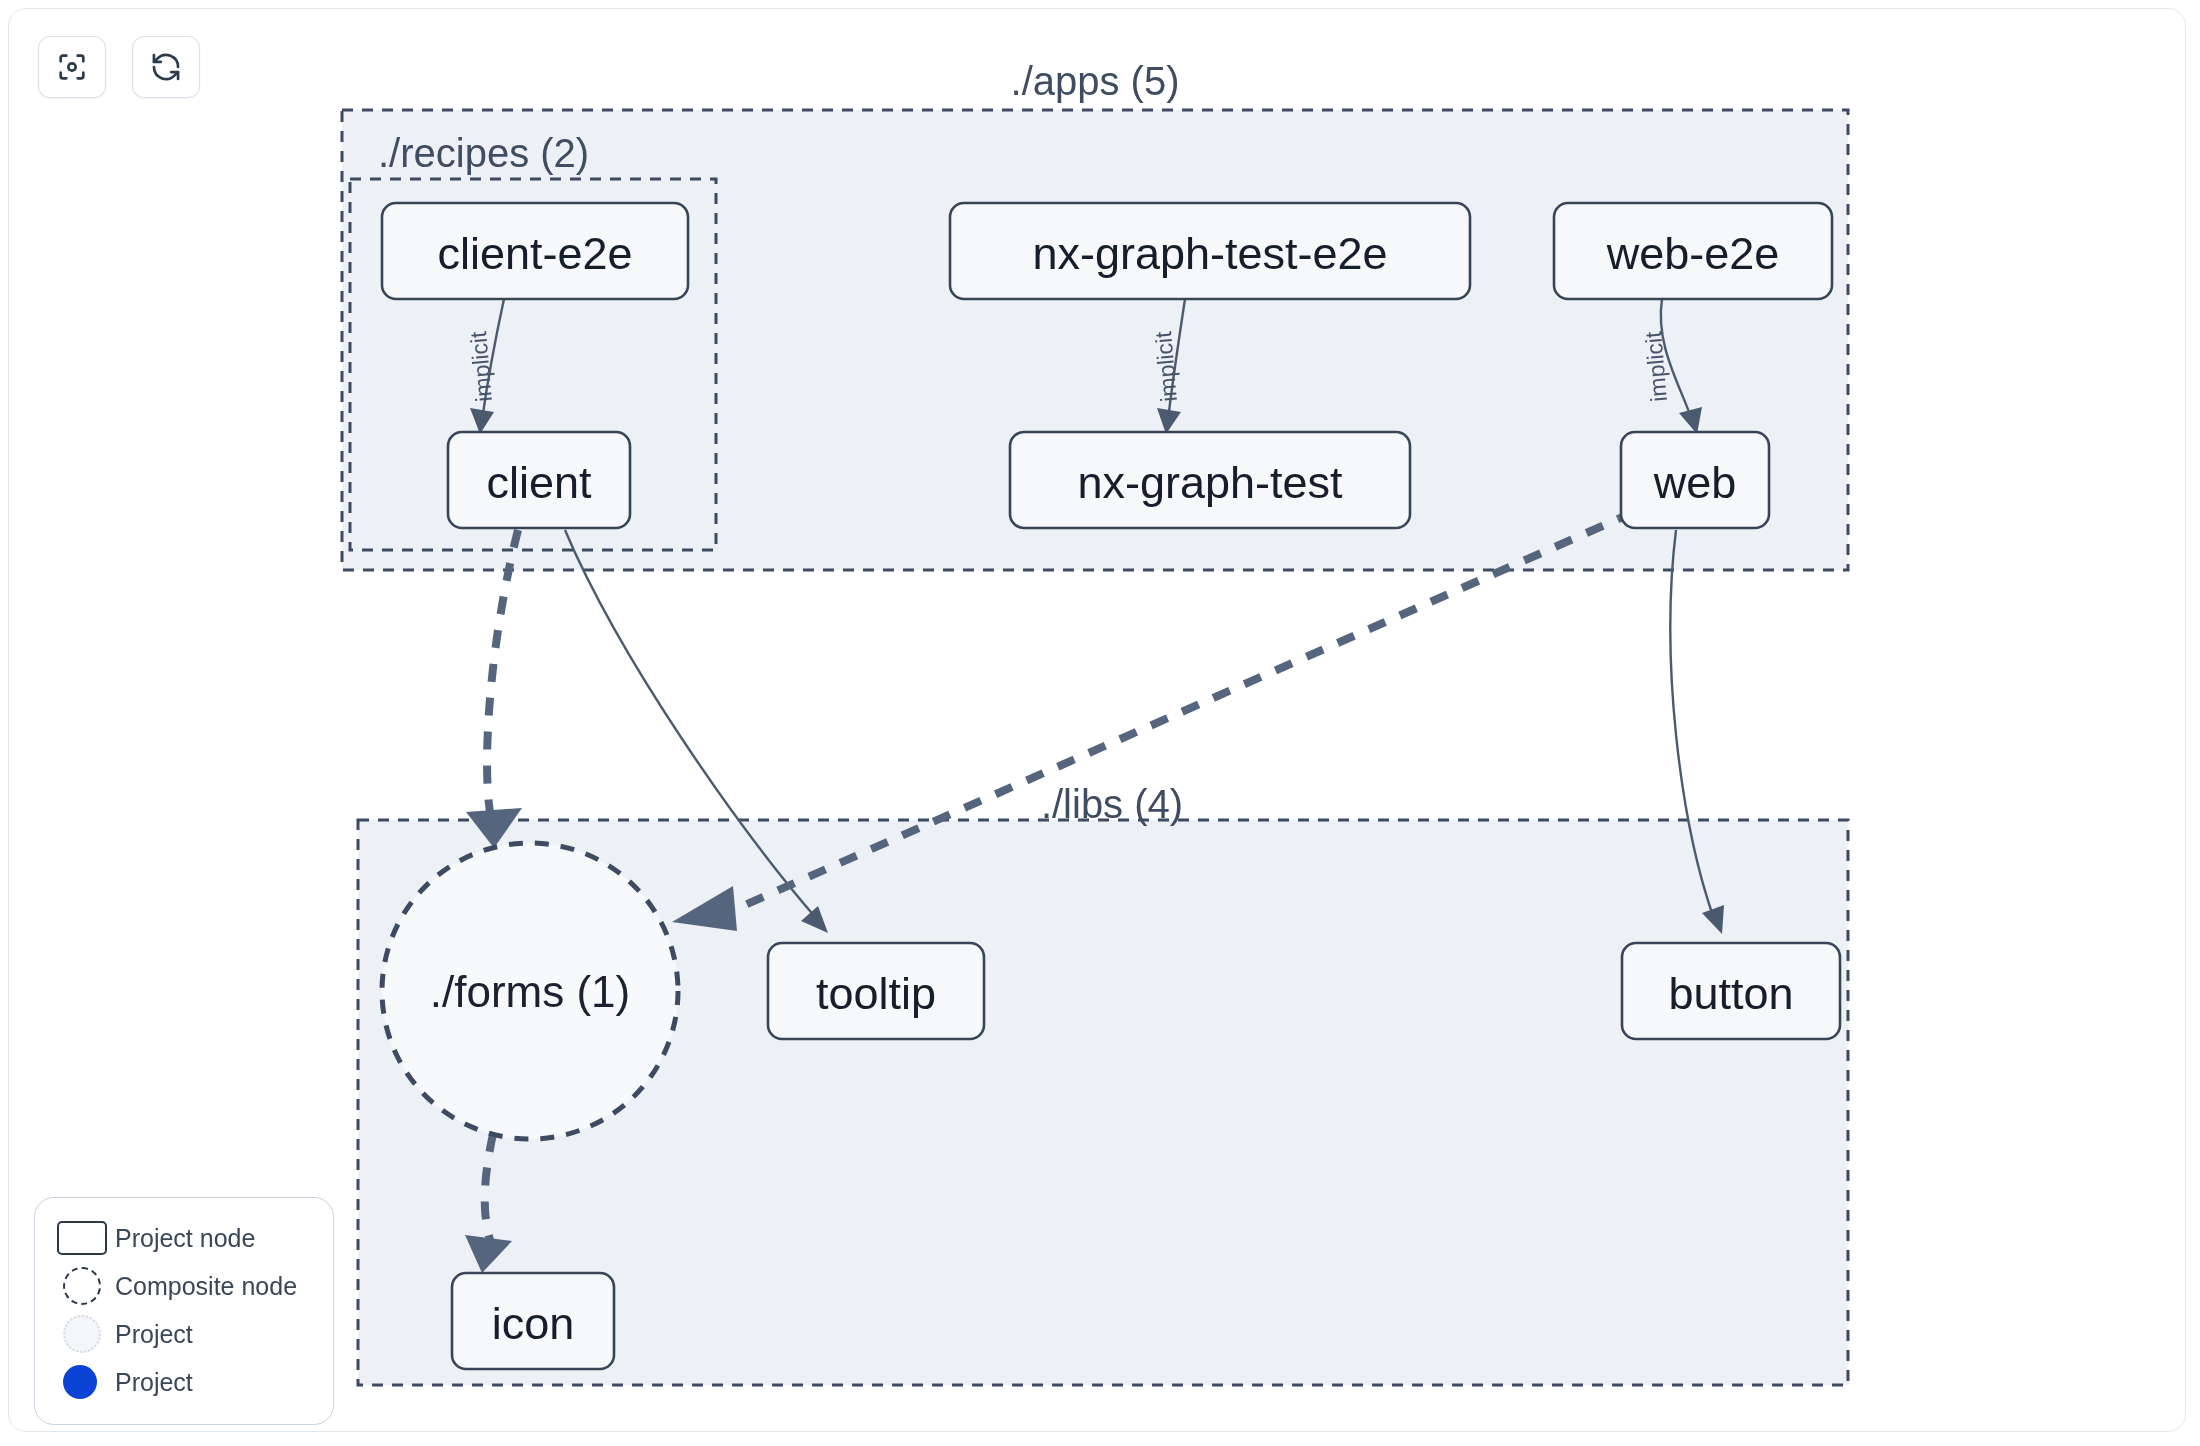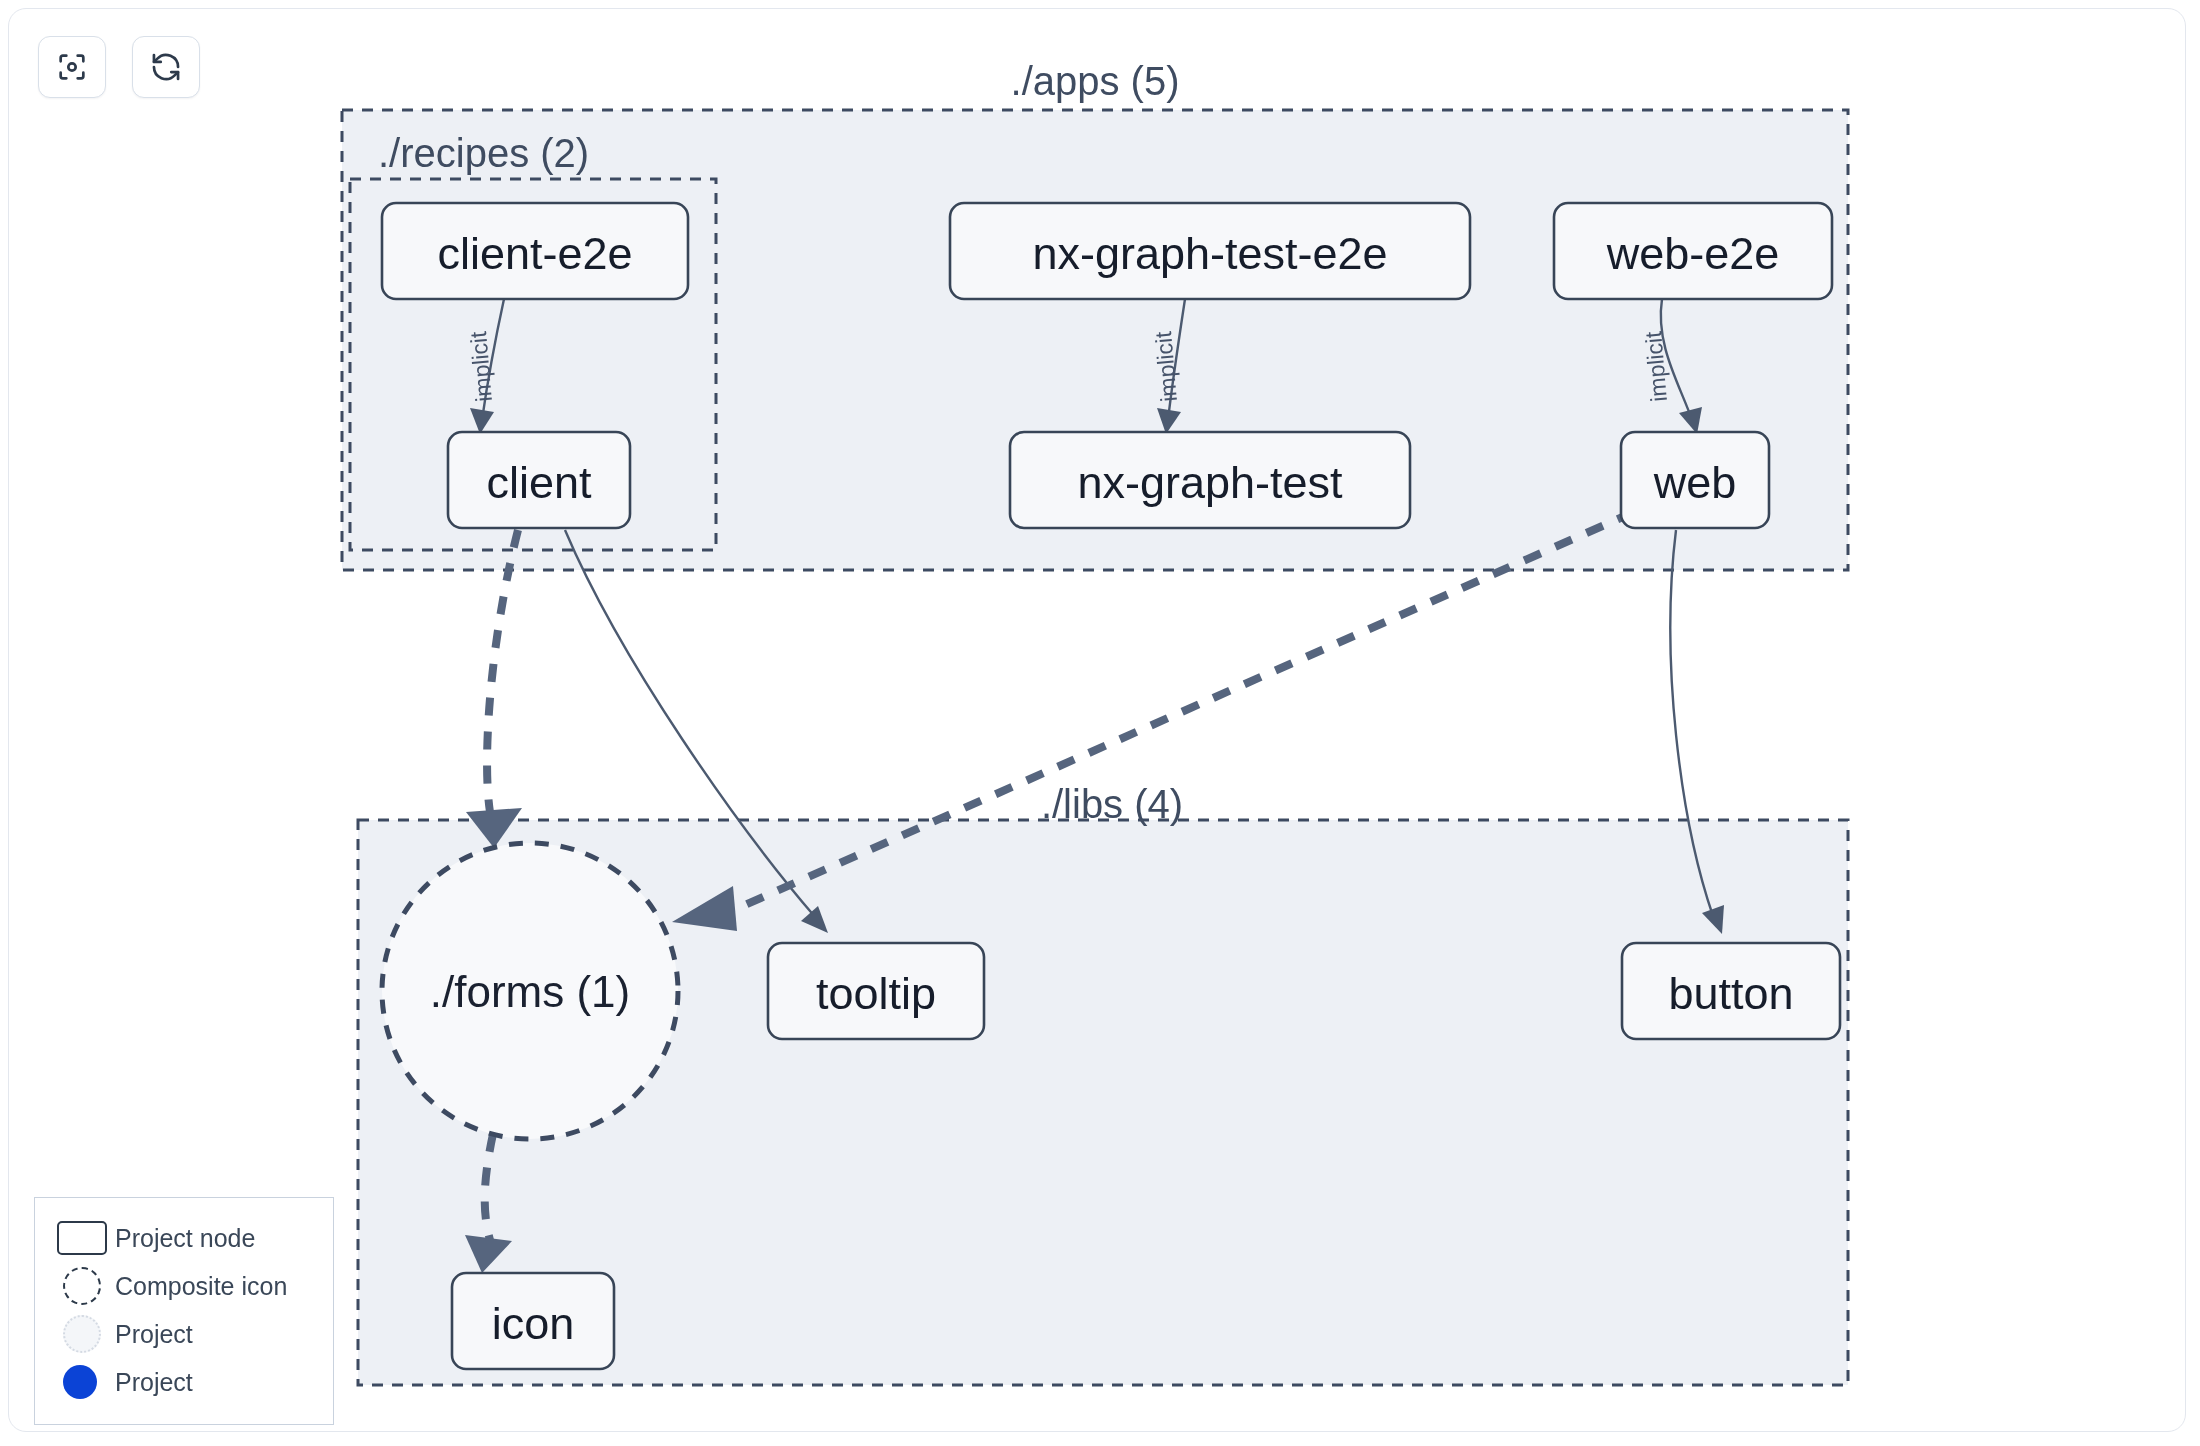--- a/index.html
+++ b/index.html
@@ -116,21 +116,21 @@
   }
 
   
   .legend {
     position: absolute;
     left: 34px;
     top: 1197px;
     width: 300px;
     background: #ffffff;
     border: 1.6px solid #c9d2de;
-    border-radius: 0;
+    border-radius: 20px;
     padding: 16px 20px 18px 22px;
     box-sizing: border-box;
     z-index: 25;
   }
   .legend-row {
     display: flex;
     align-items: center;
     height: 48px;
   }
   .legend-swatch {
@@ -318,21 +318,21 @@
     <div class="legend-row">
       <span class="legend-swatch">
         <span class="sw-rect"></span>
       </span>
       <span class="legend-text">Project node</span>
     </div>
     <div class="legend-row">
       <span class="legend-swatch">
         <span class="sw-dashed-circle"></span>
       </span>
-      <span class="legend-text">Composite icon</span>
+      <span class="legend-text">Composite node</span>
     </div>
     <div class="legend-row">
       <span class="legend-swatch">
         <span class="sw-affected"></span>
       </span>
       <span class="legend-text">Project</span>
     </div>
     <div class="legend-row">
       <span class="legend-swatch">
         <span class="sw-touched"></span>

